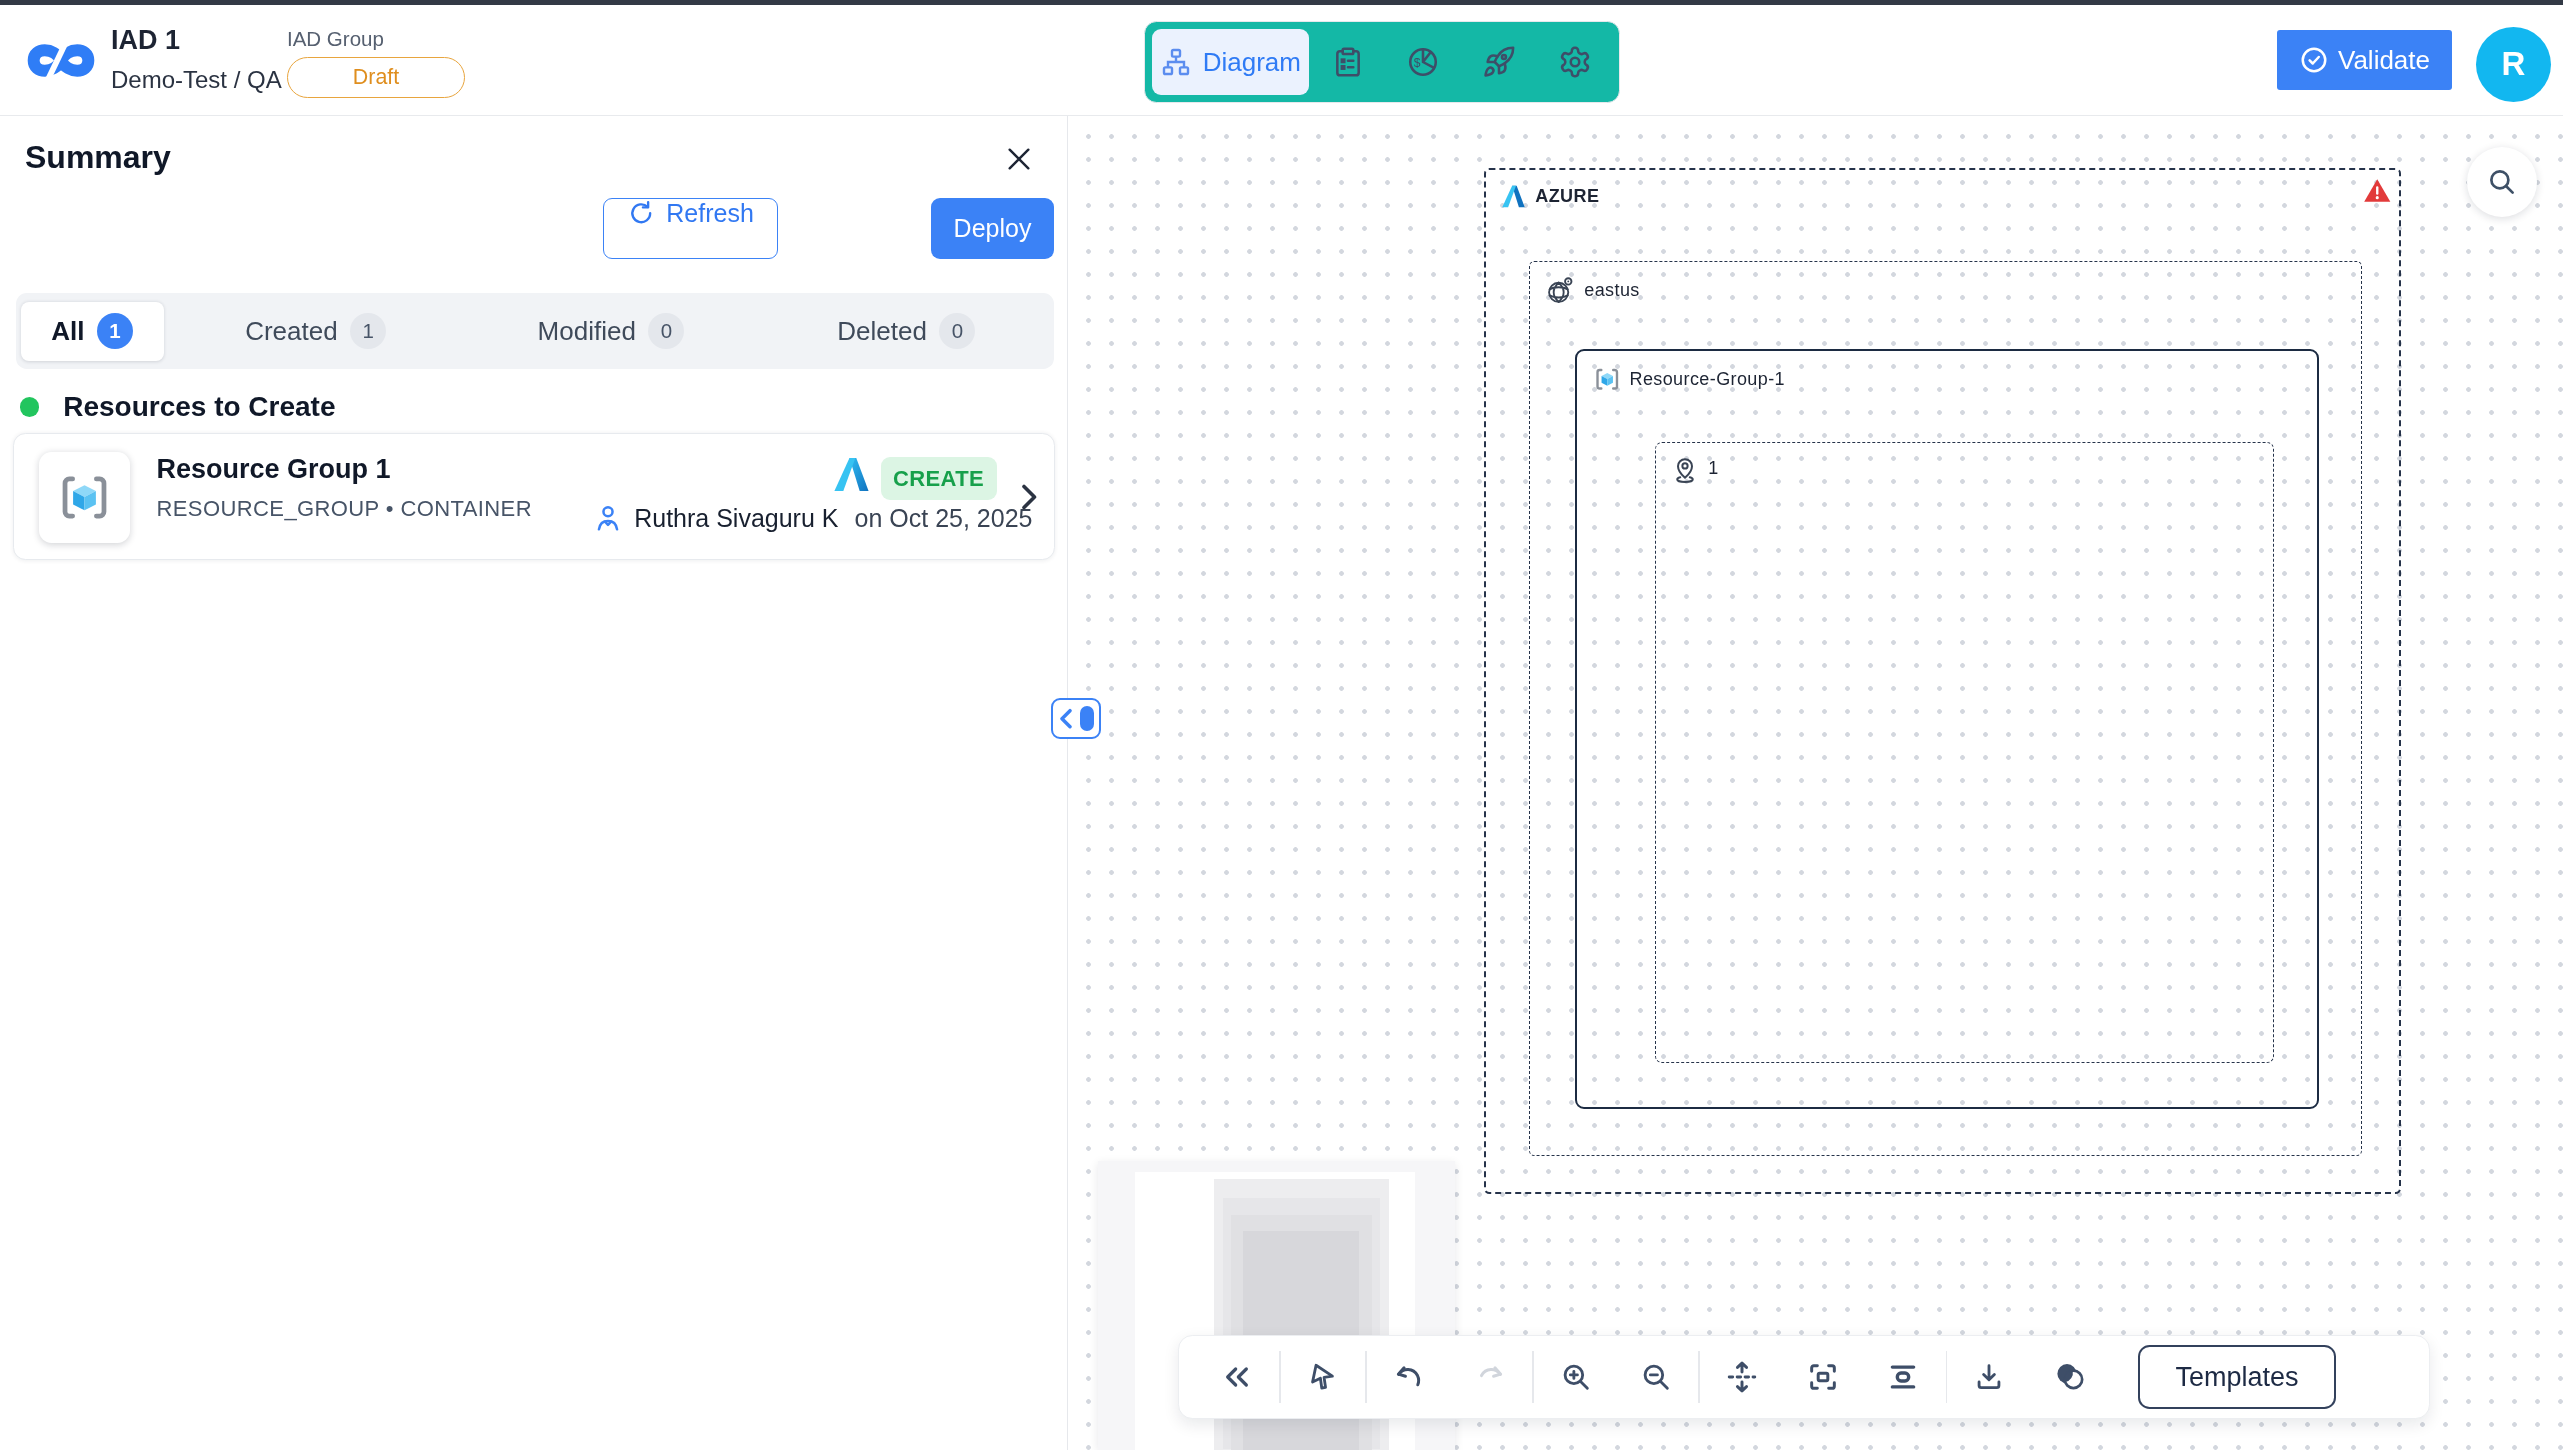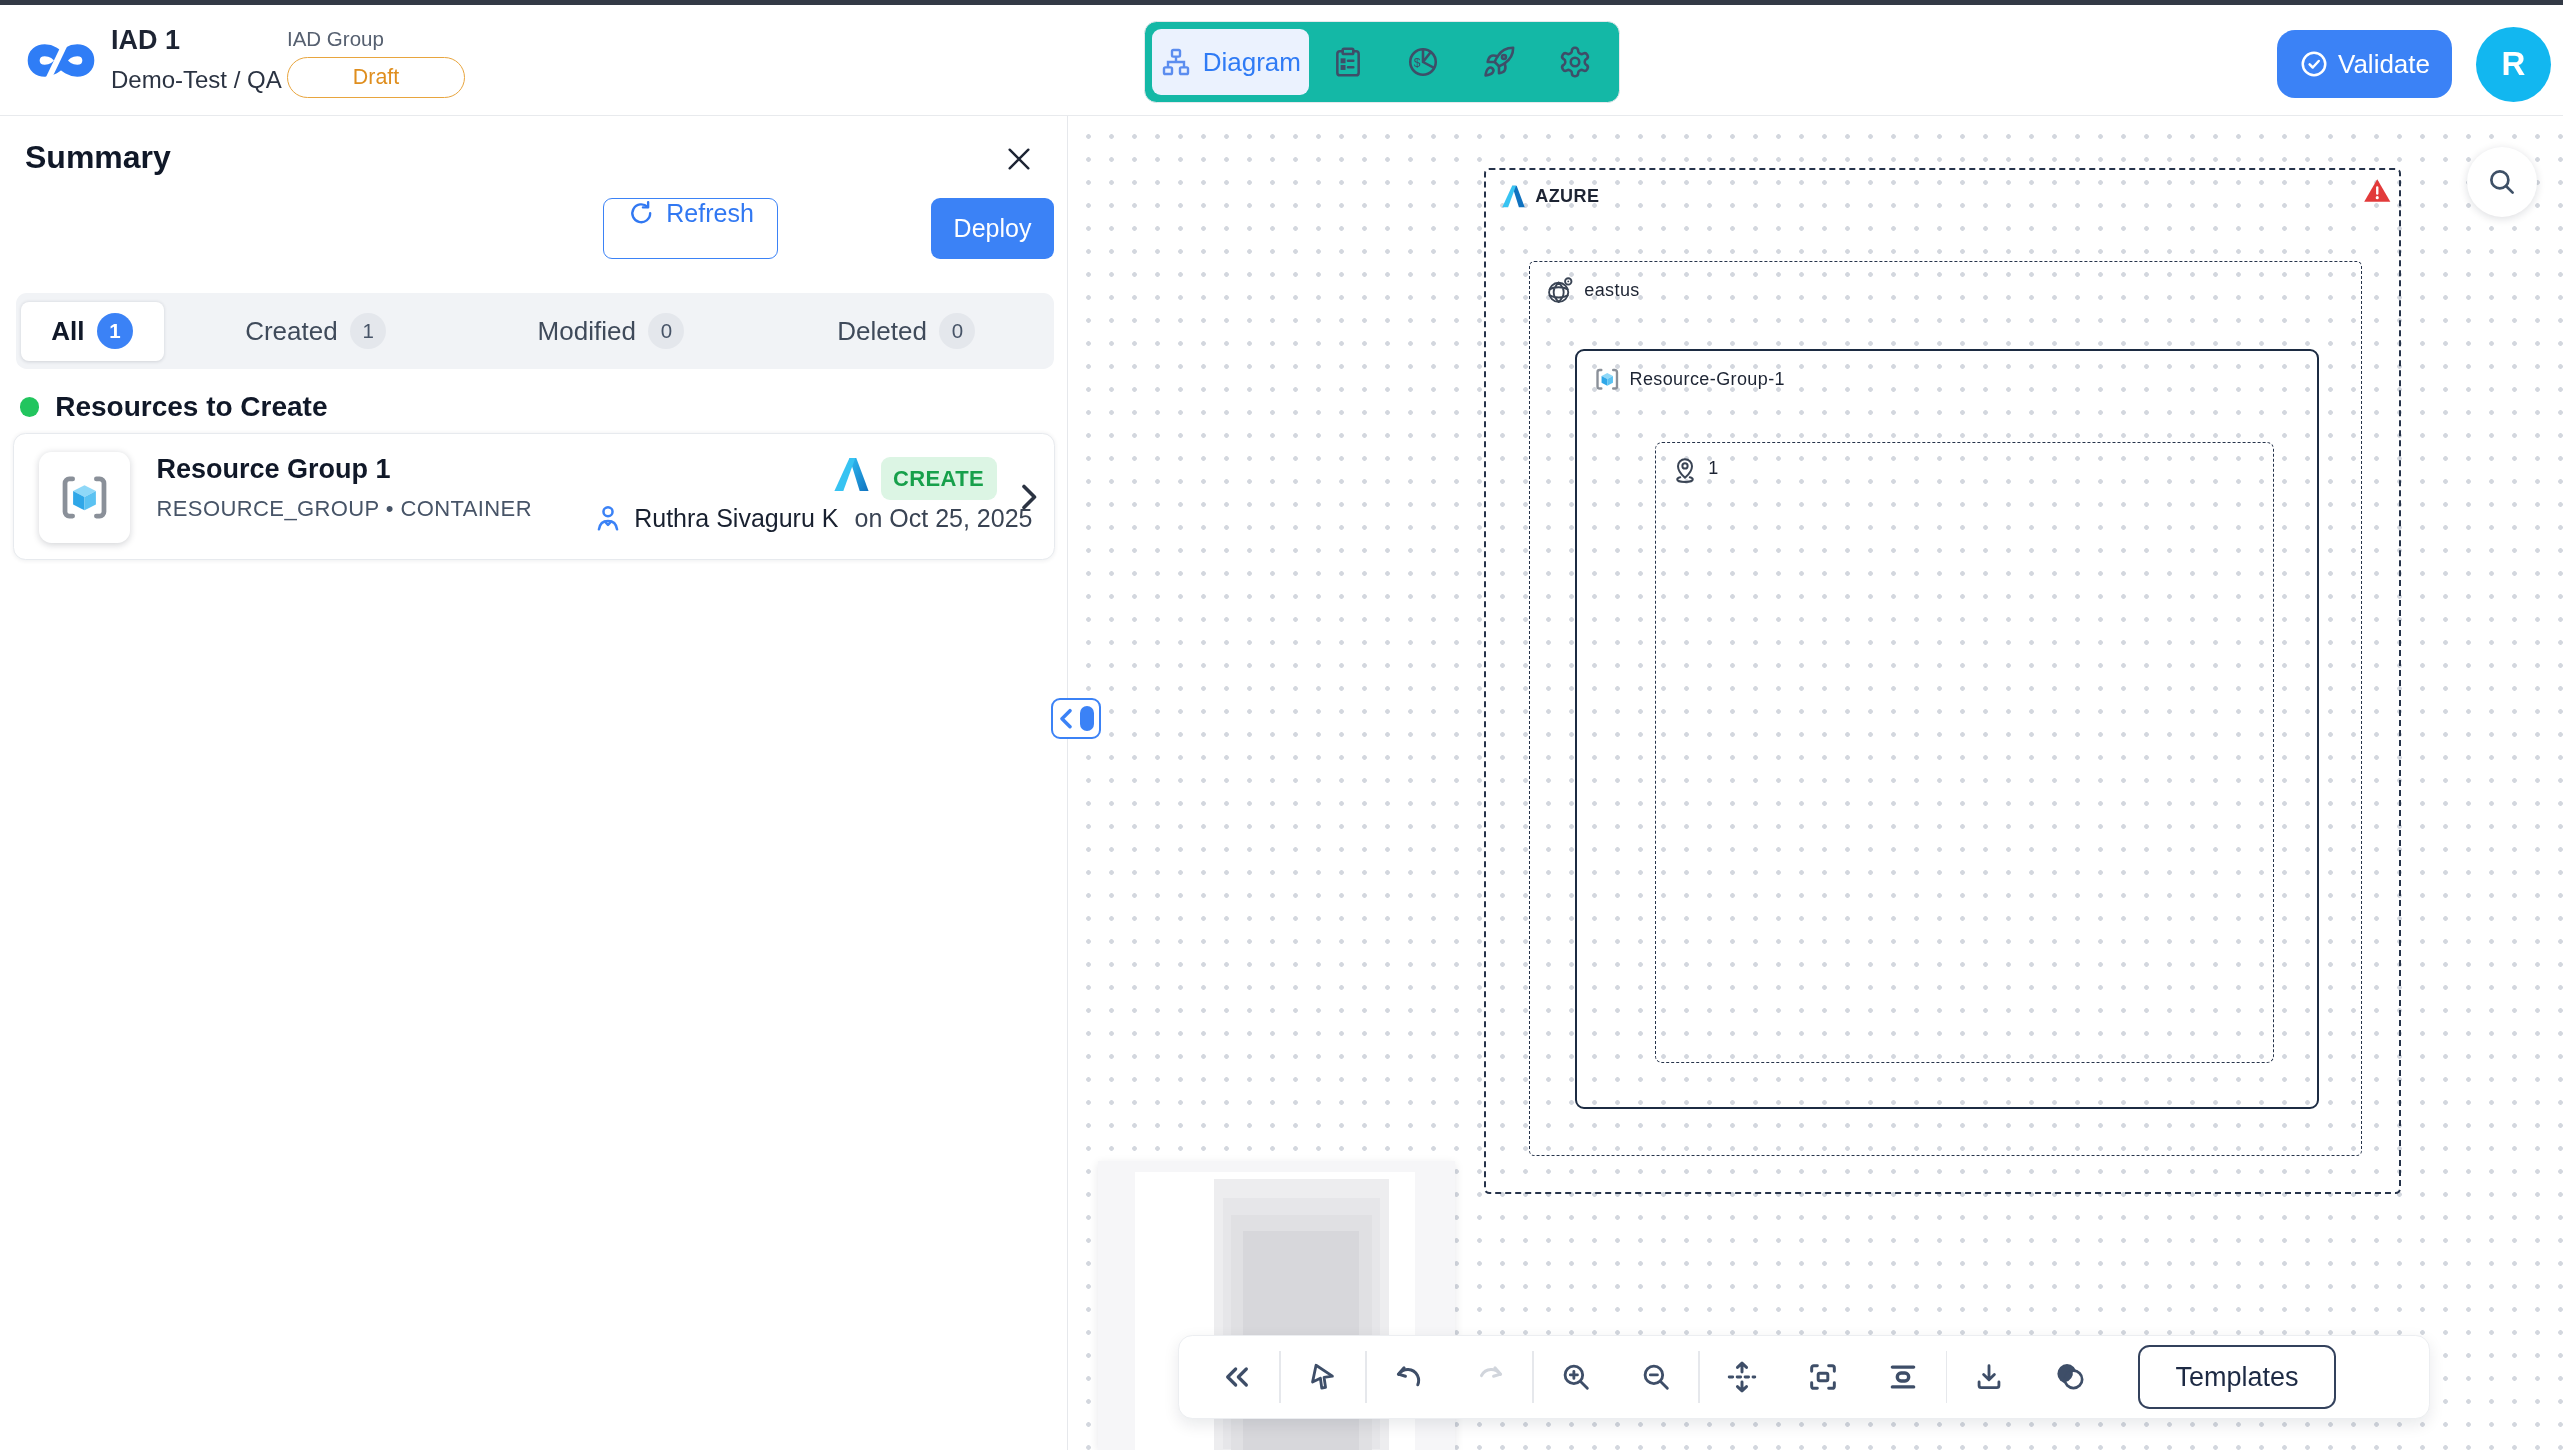--- a/index.html
+++ b/index.html
@@ -19,21 +19,21 @@
   .draft-pill { left:287px; top:52px; width:178px; height:41px; border:1.8px solid #E8A53E; border-radius:20.5px;
     display:flex; align-items:center; justify-content:center; font-size:21.4px; color:#DF8E1E; background:#fff; }
 
   .center-toolbar { left:1144px; top:16px; width:476px; height:82px; background:#14b8a6; border:1.3px solid #E6E8EC;
     border-radius:12.5px; display:flex; align-items:center; padding:7.1px; gap:1.8px; }
   .tab-diagram { width:159px; height:66px; background:#EBF2FE; border-radius:9px; display:flex; align-items:center;
     justify-content:center; gap:10.7px; cursor:pointer; }
   .tab-diagram span { font-size:26px; color:#2F7BF5; font-weight:500; }
   .tbtn { width:75px; height:66px; display:flex; align-items:center; justify-content:center; border-radius:9px; cursor:pointer; background:transparent; border:none; }
 
-  .validate-btn { left:2277px; top:25px; width:175px; height:68px; background:#3B82F6; border:none; border-radius:18px;
+  .validate-btn { left:2277px; top:25px; width:175px; height:60px; background:#3B82F6; border:none; border-radius:3px;
     display:flex; align-items:center; justify-content:center; gap:9px; color:#fff; font-size:26px; cursor:pointer; }
   .avatar { left:2476px; top:21.4px; width:75px; height:75px; border-radius:50%; background:#12B7F0; color:#fff;
     display:flex; align-items:center; justify-content:center; font-size:33px; font-weight:700; cursor:pointer; }
 
   
   .panel { position:absolute; left:0; top:116px; width:1068px; height:1334px; background:#fff; border-right:0.9px solid #E6E8EC; }
   .panel-title { left:25px; top:23px; font-size:32px; font-weight:700; color:#101828; }
   .close-btn { left:997px; top:21.4px; width:43px; height:43px; background:none; border:none; cursor:pointer; display:flex; align-items:center; justify-content:center; }
 
   .search-box { left:16px; top:82px; width:569px; height:61px; border:1.3px solid #D3D8E0; border-radius:9px;
@@ -47,21 +47,21 @@
     display:flex; align-items:center; justify-content:center; color:#fff; font-size:25px; cursor:pointer; }
 
   .tabs-bar { left:16px; top:177px; width:1038px; height:76px; background:#F1F3F6; border-radius:10.7px; display:flex; align-items:center; }
   .tab-cell { display:flex; align-items:center; justify-content:center; gap:12.5px; height:100%; flex:1; cursor:pointer; font-size:26px; color:#3F4A5A; }
   .tab-cell.active { flex:0 0 143px; background:#fff; border-radius:8px; margin:4.5px; height:59px;
     box-shadow:0 0.9px 3.6px rgba(16,24,40,.14); color:#101828; font-weight:600; }
   .count-badge { width:36px; height:36px; border-radius:50%; display:flex; align-items:center; justify-content:center; font-size:20.5px; }
   .count-badge.blue { background:#3B82F6; color:#fff; }
   .count-badge.gray { background:#E4E7EC; color:#475467; }
 
-  .section-head { left:19.6px; top:275px; display:flex; align-items:center; gap:16px; }
+  .section-head { left:19.6px; top:275px; display:flex; align-items:center; gap:24px; }
   .green-dot { width:19.6px; height:19.6px; border-radius:50%; background:#22C55E; }
   .section-title { font-size:28px; font-weight:700; color:#101828; }
 
   .res-card { left:12.5px; top:317px; width:1042px; height:127px; background:#fff; border:0.9px solid #E7EAEE; border-radius:12.5px;
     box-shadow:0 0.9px 4.5px rgba(16,24,40,.07); cursor:pointer; }
   .res-icon-box { left:25px; top:18px; width:91px; height:91px; border-radius:12.5px; background:#fff;
     box-shadow:0 1.8px 7.1px rgba(16,24,40,.18); display:flex; align-items:center; justify-content:center; }
   .res-title { left:143px; top:19.6px; font-size:27px; font-weight:600; color:#101828; }
   .res-sub { left:143px; top:62px; font-size:22px; color:#475467; letter-spacing:0.4px; }
   .res-azure { left:817px; top:19.6px; }

